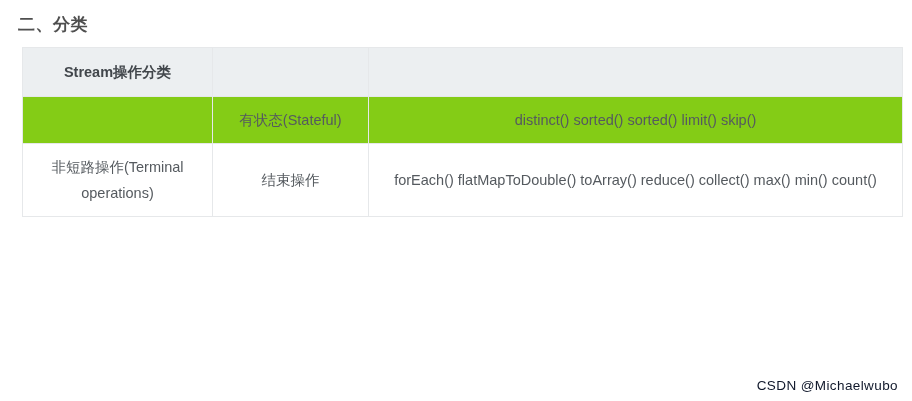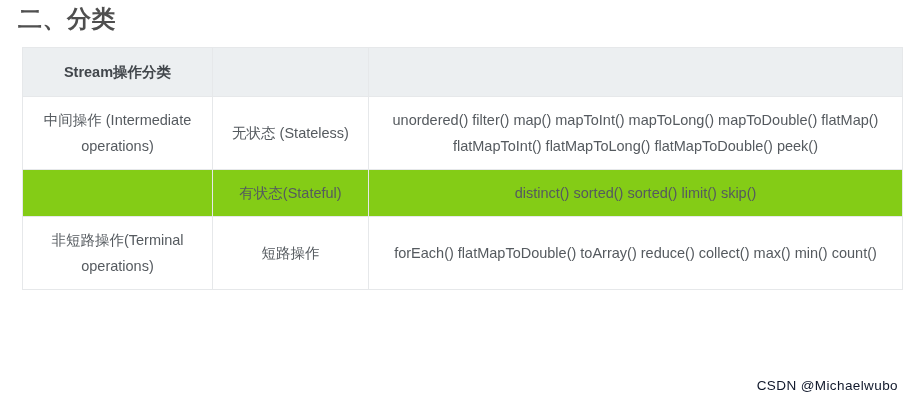--- a/index.html
+++ b/index.html
@@ -10,22 +10,22 @@
     width: 912px;
     height: 401px;
     background: #ffffff;
     font-family: "Liberation Sans", "DejaVu Sans", sans-serif;
     overflow: hidden;
     position: relative;
   }
   .page-title {
     position: absolute;
     left: 18px;
-    top: 2px;
-    font-size: 24px;
+    top: 8px;
+    font-size: 17px;
     font-weight: bold;
     color: #4f4f4f;
     letter-spacing: 0.5px;
     line-height: 34px;
     white-space: nowrap;
   }
   .table-wrap {
     position: absolute;
     left: 22px;
     top: 47px;
@@ -88,34 +88,27 @@
       <col class="c3">
     </colgroup>
     <thead>
       <tr>
         <th>Stream操作分类</th>
         <th></th>
         <th></th>
       </tr>
     </thead>
     <tbody>
-      <tr class="row-white">
-        <td>中间操作
-(Intermediate operations)</td>
-        <td>无状态
-(Stateless)</td>
-        <td>unordered() filter() map() mapToInt() mapToLong() mapToDouble() flatMap() flatMapToInt() flatMapToLong() flatMapToDouble() peek()</td>
-      </tr>
       <tr class="row-striped">
         <td class="cell-empty"></td>
         <td>有状态(Stateful)</td>
         <td>distinct() sorted() sorted() limit() skip()</td>
       </tr>
       <tr class="row-white">
         <td>非短路操作(Terminal operations)</td>
-        <td>短路操作</td>
+        <td>结束操作</td>
         <td>forEach() flatMapToDouble() toArray() reduce() collect() max() min() count()</td>
       </tr>
     </tbody>
   </table>
 </div>
 
 <div class="watermark">CSDN @Michaelwubo</div>
 
 </body></html>

